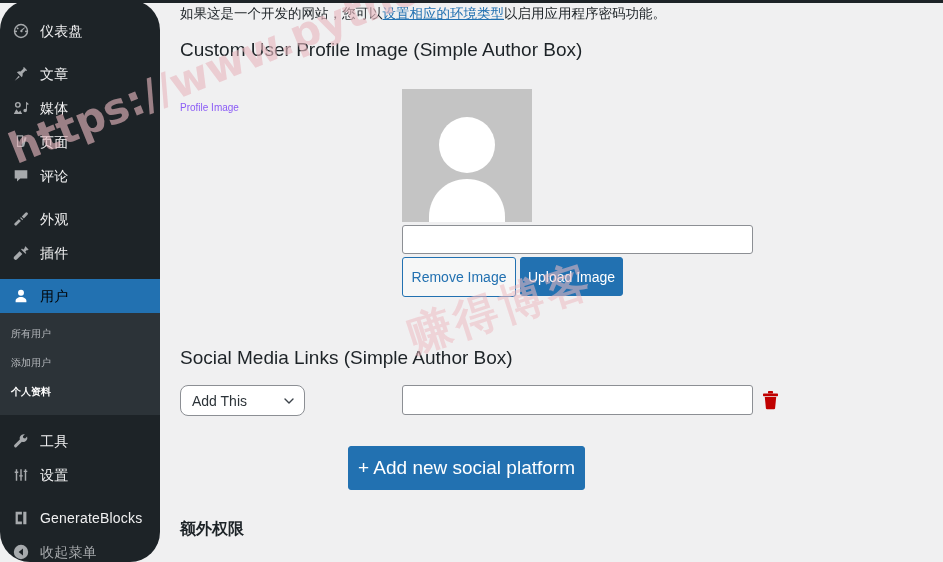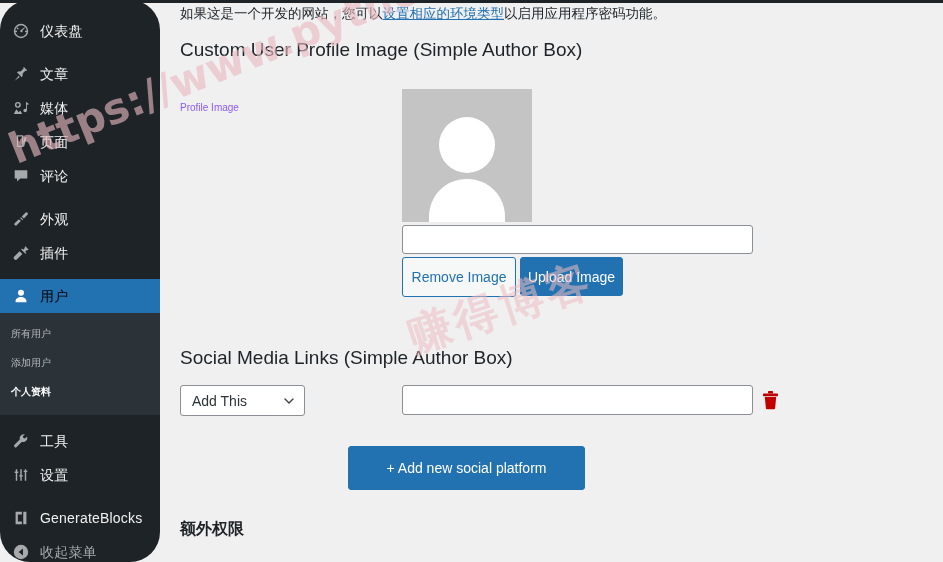--- a/index.html
+++ b/index.html
@@ -188,21 +188,21 @@
     color: #fff;
   }
 
   
   .social-select {
     position: absolute;
     left: 20px; top: 385px;
     width: 125px; height: 31px;
     background: #fff;
     border: 1px solid #8c8f94;
-    border-radius: 3px;
+    border-radius: 8px;
     display: flex; align-items: center;
     padding: 0 8px 0 11px;
     font-size: 14px;
     color: #2c3338;
   }
   .social-select .val { flex: 1; }
   .social-select .chev {
     width: 14px; height: 14px;
     display: inline-flex; align-items: center; justify-content: center;
   }
@@ -222,21 +222,21 @@
   }
   .trash-btn svg { display: block; }
 
   .btn-addnew {
     position: absolute;
     left: 188px; top: 446px;
     width: 237px; height: 44px;
     background: #2271b1;
     border: 1px solid #2271b1;
     color: #fff;
-    font-size: 14px;
+    font-size: 19px;
     border-radius: 3px;
     display: flex; align-items: center; justify-content: center;
     white-space: nowrap;
   }
 
   
   .wm {
     position: absolute;
     z-index: 30;
     pointer-events: none;

